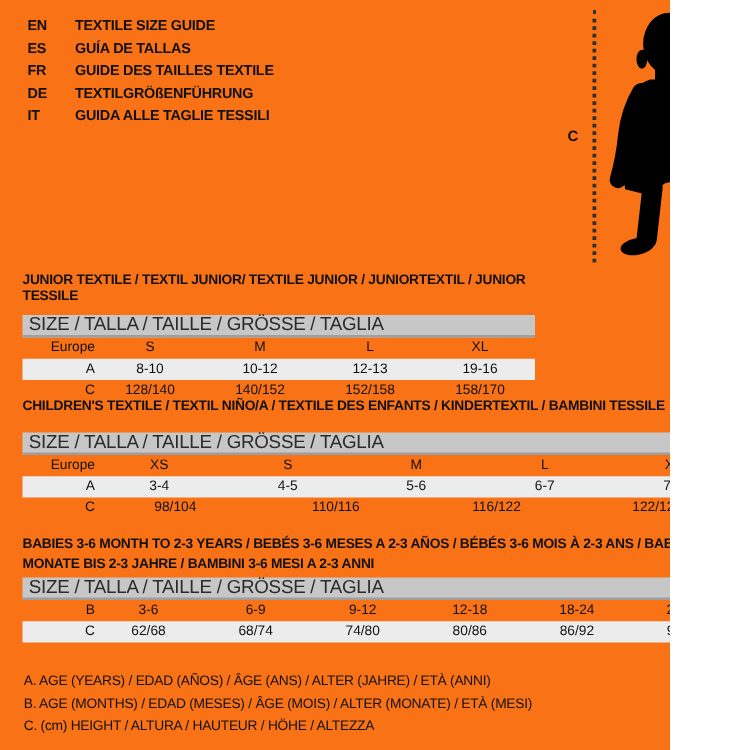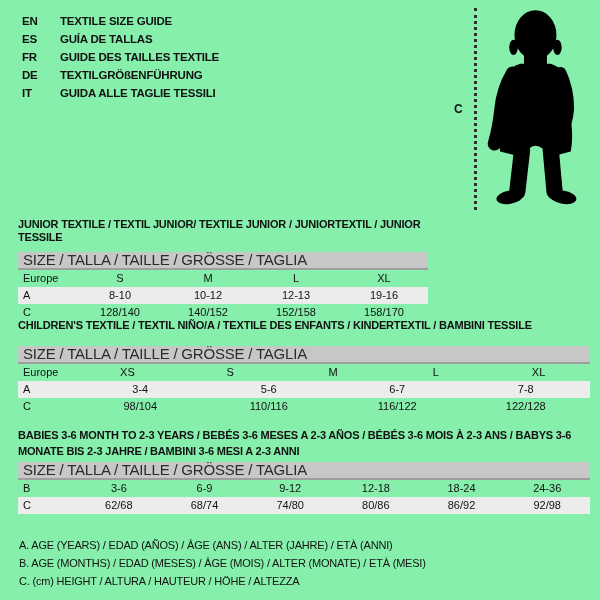--- a/index.html
+++ b/index.html
@@ -1,17 +1,17 @@
 <!DOCTYPE html>
 <html><head>
 <meta charset="utf-8">
 <style>
   html,body{margin:0;padding:0;background:#fff;}
   #page{
-    position:relative;width:600px;height:600px;background:#86efac;overflow:hidden;
+    position:relative;width:536px;height:600px;background:#f97316;overflow:hidden;
     font-family:"Liberation Sans",sans-serif;color:#111;
   }
   
   .langs{position:absolute;left:22px;top:12px;}
   .lang-row{display:flex;height:18px;align-items:center;font-weight:bold;font-size:11.5px;letter-spacing:-0.2px;}
   .lang-code{width:38px;flex:0 0 38px;}
   
   .figure{position:absolute;left:440px;top:0;width:160px;height:220px;}
   .measure-line{position:absolute;left:34px;top:8px;height:202px;width:0;border-left:3px dotted #2e2e2e;}
   .measure-label{position:absolute;left:14px;top:102px;font-weight:bold;font-size:12px;}
@@ -23,21 +23,21 @@
   .s3{top:427px;width:572px;}
   .section-title{font-weight:bold;font-size:11px;letter-spacing:-0.2px;line-height:13px;}
   .s1 .section-title{margin-bottom:8px;}
   .s2 .section-title{margin-bottom:14px;}
   .s3 .section-title{line-height:16px;margin-bottom:3px;}
   .size-bar{height:16px;line-height:16px;background:#c7c7c7;border-bottom:2px solid #9e9e9e;
             padding-left:5px;font-size:15px;color:#2b2b2b;letter-spacing:-0.2px;}
   .trow{display:flex;height:17px;line-height:17px;font-size:11px;}
   .trow.alt{background:#ececec;}
   .cell{flex:1;text-align:center;}
-  .cell.label{flex:0 0 53px;text-align:left;padding-left:5px;}
+  .cell.label{flex:0 0 53px;text-align:right;padding-left:5px;}
   
   .legend{position:absolute;left:19px;top:536px;}
   .legend-line{height:18px;line-height:18px;font-weight:normal;font-size:11px;letter-spacing:-0.2px;}
 </style>
 </head>
 <body>
 
 <div id="page">
 
   <div class="langs">
@@ -120,20 +120,21 @@
         <div class="cell label">Europe</div>
         <div class="cell">XS</div>
         <div class="cell">S</div>
         <div class="cell">M</div>
         <div class="cell">L</div>
         <div class="cell">XL</div>
       </div>
       <div class="trow alt">
         <div class="cell label">A</div>
         <div class="cell">3-4</div>
+        <div class="cell">4-5</div>
         <div class="cell">5-6</div>
         <div class="cell">6-7</div>
         <div class="cell">7-8</div>
       </div>
       <div class="trow">
         <div class="cell label">C</div>
         <div class="cell">98/104</div>
         <div class="cell">110/116</div>
         <div class="cell">116/122</div>
         <div class="cell">122/128</div>

